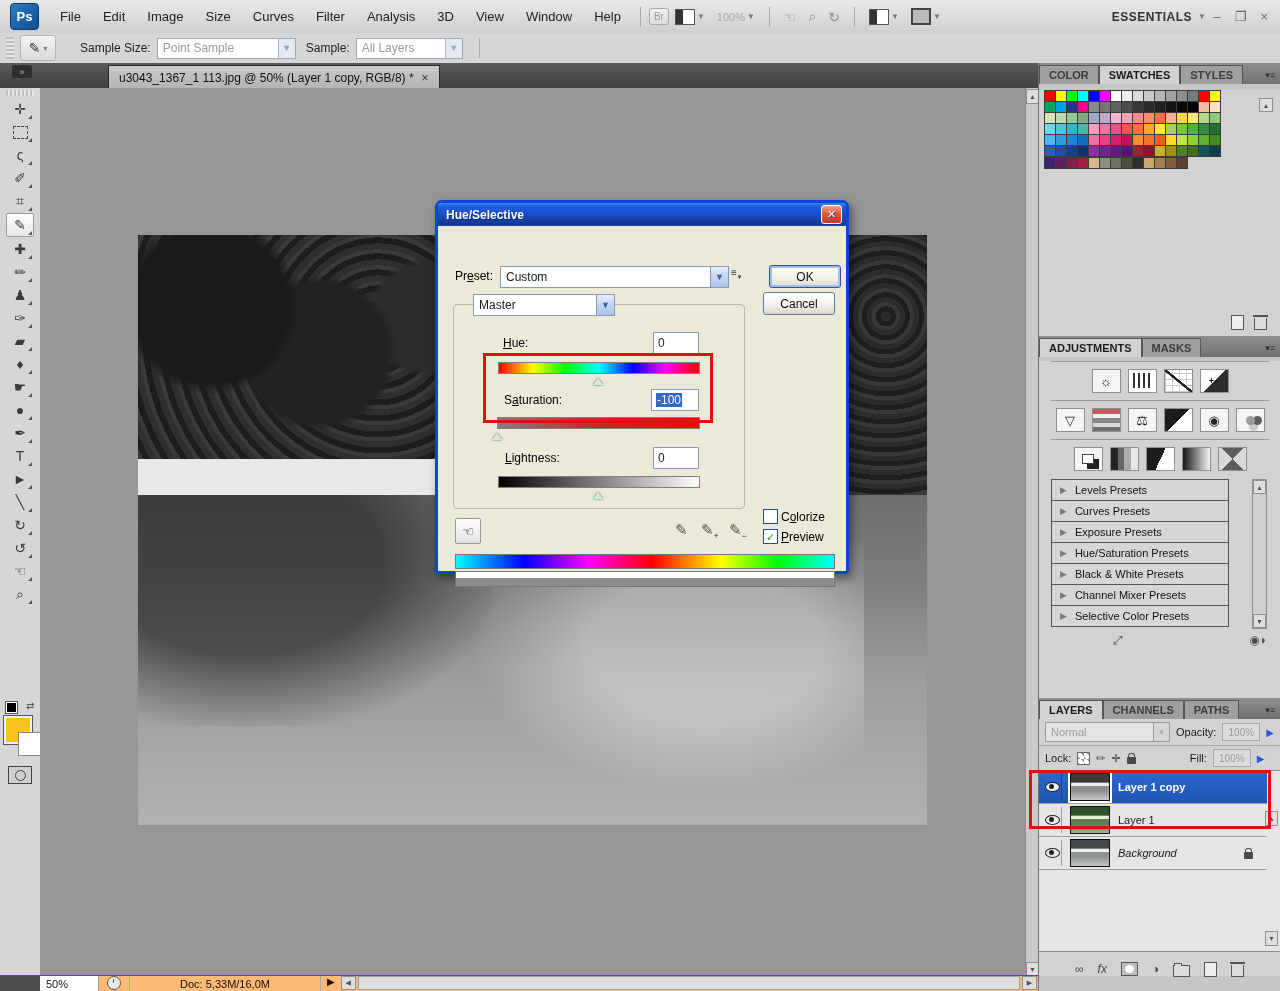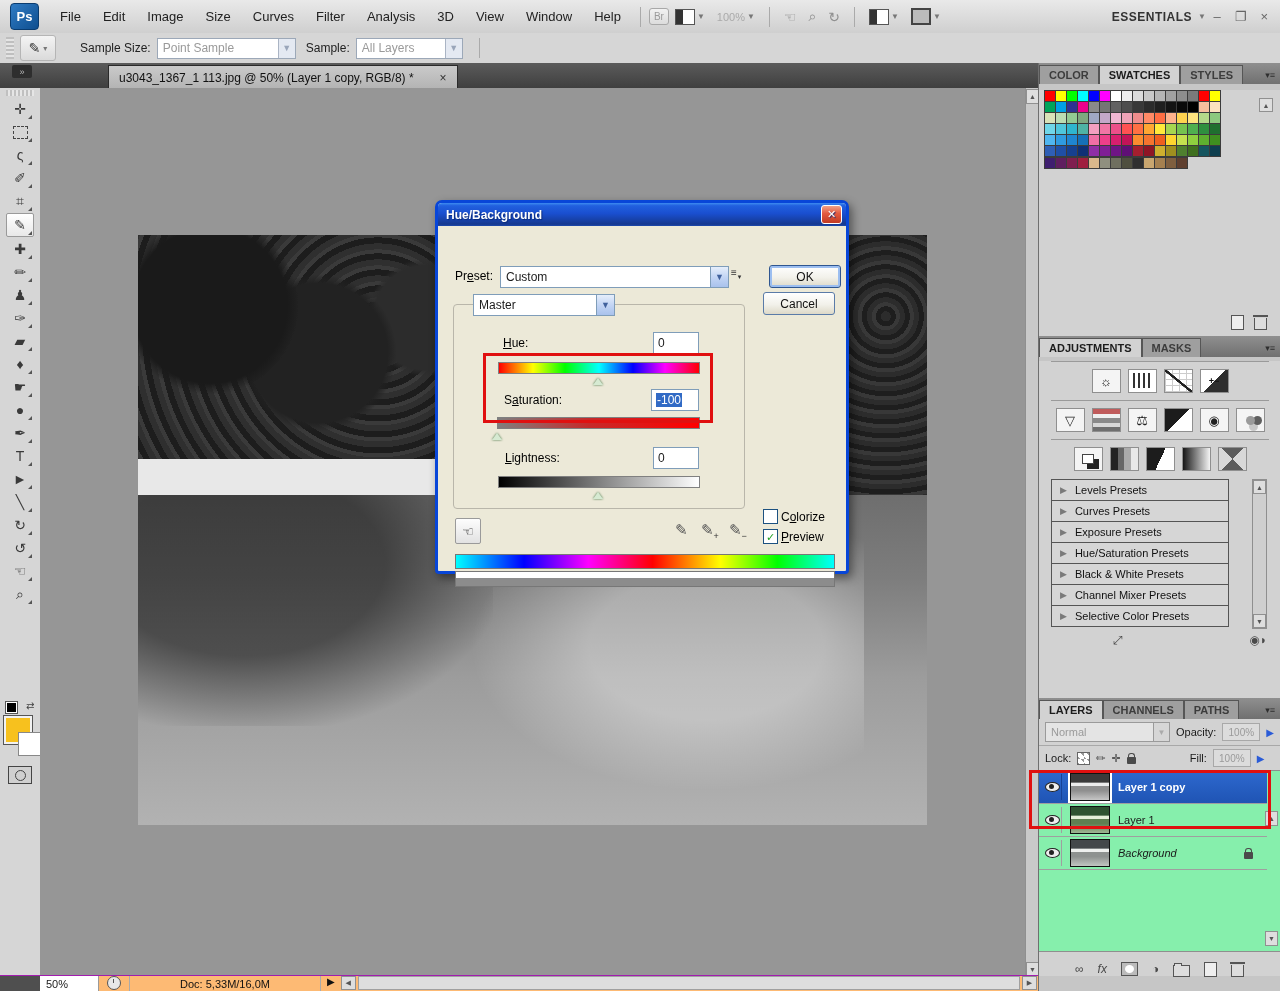--- a/index.html
+++ b/index.html
@@ -25,21 +25,21 @@
   #optionsbar{left:0;top:33px;width:1280px;height:30px;background:#D6D6D6;border-bottom:1px solid #8f8f8f;display:flex;align-items:center}
   .grip{width:8px;height:22px;margin:0 6px;background:repeating-linear-gradient(180deg,#bfbfbf 0 2px,#e4e4e4 2px 4px)}
   #curtool{width:34px;height:24px;border:1px solid #b5b5b5;border-radius:3px;background:linear-gradient(#f4f4f4,#dadada);display:flex;align-items:center;justify-content:center;gap:3px;font-size:14px;color:#333;margin-right:14px}
   .opt-label{color:#222;margin:0 6px 0 10px}
   .opt-combo{width:132px;height:19px;background:#fff;border:1px solid #9cA8b8;color:#9a9a9a;display:flex;align-items:center;padding-left:5px}
   .opt-combo .arrow{margin-left:auto;width:16px;height:100%;background:#E4E9F2;border-left:1px solid #AAB4C4;color:#9aa6ba;font-size:9px;display:flex;align-items:center;justify-content:center}
 
   
   #tabbar{left:0;top:63px;width:1280px;height:25px;background:linear-gradient(180deg,#5b5b5b,#3f3f3f)}
   #collapse-chip{position:absolute;left:12px;top:2px;width:20px;height:13px;background:#2e2e2e;color:#bbb;font-size:9px;display:flex;align-items:center;justify-content:center;border-radius:2px}
-  #doctab{position:absolute;left:108px;top:2px;height:23px;background:linear-gradient(#CACACA,#B3B3B3);border:1px solid #2a2a2a;border-bottom:none;display:flex;align-items:center;padding:0 10px;gap:26px;font-size:12px;color:#111}
+  #doctab{position:absolute;left:108px;top:2px;height:23px;background:linear-gradient(#CACACA,#B3B3B3);border:1px solid #2a2a2a;border-bottom:none;display:flex;align-items:center;padding:0 10px;gap:8px;font-size:12px;color:#111}
   #doctab .close{color:#333;font-size:12px}
 
   
   #toolbar{left:0;top:88px;width:40px;height:887px;background:#D6D6D6;border-right:1px solid #8f8f8f}
   #toolbar .grip-h{height:6px;margin:2px 6px;background:repeating-linear-gradient(90deg,#c0c0c0 0 2px,#e6e6e6 2px 4px)}
   .tool{width:26px;height:22px;margin:1px auto;display:flex;align-items:center;justify-content:center;font-size:14px;color:#3a3a3a;position:relative}
   .tool.selected{background:linear-gradient(#ffffff,#e8e8e8);border:1px solid #9a9a9a;border-radius:2px}
   .tool::after{content:'';position:absolute;right:1px;bottom:1px;border:2px solid transparent;border-right-color:#555;border-bottom-color:#555}
   .g-marquee{width:13px;height:11px;border:1px dashed #444}
   #fgbg{left:4px;top:612px}
@@ -128,21 +128,21 @@
 
   
   .lrow{display:flex;align-items:center;padding:3px 6px;gap:6px}
   .combo-dis{width:118px;height:18px;background:#E4E4E4;border:1px solid #9a9a9a;color:#9a9a9a;display:flex;align-items:center;padding-left:5px;font-size:11px}
   .combo-dis .arrow{margin-left:auto;width:15px;height:100%;background:#D6D6D6;border-left:1px solid #9a9a9a;color:#aaa;font-size:8px;display:flex;align-items:center;justify-content:center}
   .pct{width:36px;height:16px;background:#DCDCDC;border:1px solid #a8a8a8;color:#9a9a9a;font-size:10px;display:flex;align-items:center;justify-content:center}
   .blue-arrow{color:#2a5bd7;font-size:10px;font-weight:bold}
   .lockico{display:flex;gap:6px;align-items:center;font-size:11px;color:#333}
   .checker{width:11px;height:11px;border:1px solid #666;background:
      linear-gradient(45deg,#999 25%,transparent 25%,transparent 75%,#999 75%) 0 0/6px 6px,#fff}
-  #layerlist{background:#86efac;height:180px;position:relative;border-top:1px solid #8f8f8f}
+  #layerlist{background:#e5e5e5;height:180px;position:relative;border-top:1px solid #8f8f8f}
   .layer-row{height:32px;display:flex;align-items:center;gap:8px;border-bottom:1px solid #9f9f9f;padding-left:4px;position:relative;width:224px}
   .layer-row.selected{background:linear-gradient(#2E69CF,#1F54B4);color:#fff}
   .eye-cell{width:18px;height:26px;border-right:1px solid #9f9f9f;display:flex;align-items:center;justify-content:center}
   .layer-row.selected .eye-cell{border-right-color:#184296}
   .eye{width:13px;height:8px;border:1px solid #222;border-radius:50%;background:#eee;position:relative}
   .eye::after{content:'';position:absolute;left:3.5px;top:1px;width:5px;height:5px;border-radius:50%;background:#222}
   .thumb{width:38px;height:26px;border:1px solid #111}
   .layer-row.selected .thumb{outline:2px solid #fff}
   .th-grey{background:linear-gradient(180deg,#3a3a3a 0 32%,#ececec 34% 46%,#8f8f8f 48% 64%,#c6c6c6 100%)}
   .th-color{background:linear-gradient(180deg,#2e5230 0 32%,#e4eed8 34% 46%,#5f7f52 48% 64%,#9fb694 100%)}
@@ -611,21 +611,21 @@
           <span class="lb-ico">
             <span class="icon-trash"></span>
           </span>
         </div>
     </div>
   </div>
 </div>
 
 <div id="dialog" class="abs">
   <div id="dlg-title">
-    <span>Hue/Background</span>
+    <span>Hue/Selective</span>
     <div id="dlg-close">✕</div>
   </div>
   <div style="position:relative;width:100%;height:341px">
     <span class="dlg-label" style="left:17px;top:43px"><span>Pr</span><span class="key">e</span><span>set:</span></span>
     <div class="xpcombo" style="left:62px;top:40px;width:222px">
         <span>Custom</span>
         <span class="xparrow">▼</span>
       </div>
     <div id="preset-listbtn">
         <span>≡</span>

